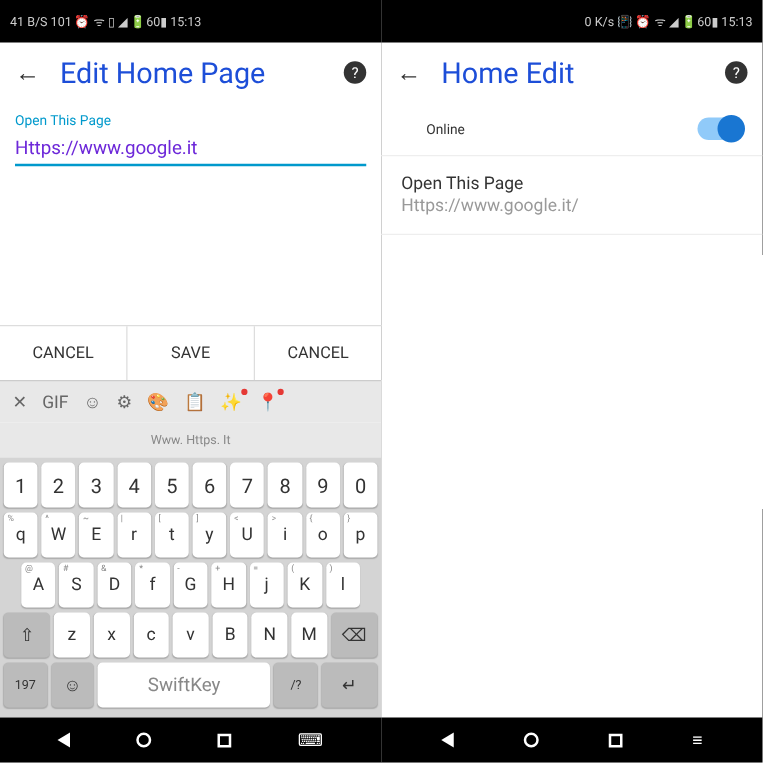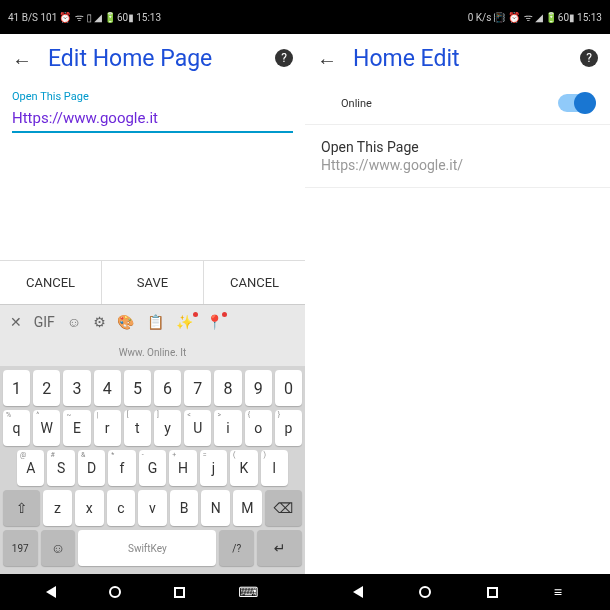--- a/index.html
+++ b/index.html
@@ -30,21 +30,21 @@
     .kbd-tool .dot { position: absolute; top: -2px; right: -4px; width: 5px; height: 5px; background: #e53935; border-radius: 50%; }
     .kbd-suggest { height: 28px; background: #e8e8e8; display: flex; align-items: center; justify-content: center; font-size: 10px; color: #888; }
     
     
     .keyboard { background: #d4d4d4; padding: 4px 3px; }
     .kbd-row { display: flex; gap: 3px; margin-bottom: 4px; }
     .key { flex: 1; height: 36px; background: #fff; border-radius: 4px; display: flex; flex-direction: column; align-items: center; justify-content: center; font-size: 14px; color: #333; position: relative; box-shadow: 0 1px 1px rgba(0,0,0,0.2); }
     .key-sub { position: absolute; top: 1px; left: 3px; font-size: 7px; color: #888; }
     .key-num { font-size: 16px; }
     .key-grey { background: #bbb; }
-    .key-space { flex: 4; font-size: 10px; color: #888; }
+    .key-space { flex: 4; font-size: 15px; color: #888; }
     .key-wide { flex: 1.3; }
     .key-back { background: #bbb; }
     
     
     .toggle-row { display: flex; align-items: center; justify-content: space-between; padding: 12px 16px; border-bottom: 1px solid #eee; }
     .toggle-label { font-size: 11px; color: #333; margin-left: 20px; }
     .toggle { width: 36px; height: 18px; background: #90caf9; border-radius: 10px; position: relative; }
     .toggle-thumb { position: absolute; right: -2px; top: -2px; width: 22px; height: 22px; background: #1976d2; border-radius: 50%; }
     .link-row { padding: 14px 16px; border-bottom: 1px solid #eee; }
     .link-title { font-size: 14px; color: #333; margin-bottom: 2px; }
@@ -82,21 +82,21 @@
     <div class="kbd-toolbar">
       <span class="kbd-tool">✕</span>
       <span class="kbd-tool">GIF</span>
       <span class="kbd-tool">☺</span>
       <span class="kbd-tool">⚙</span>
       <span class="kbd-tool">🎨</span>
       <span class="kbd-tool">📋</span>
       <span class="kbd-tool">✨<span class="dot"></span></span>
       <span class="kbd-tool">📍<span class="dot"></span></span>
     </div>
-    <div class="kbd-suggest">Www. Online. It</div>
+    <div class="kbd-suggest">Www. Https. It</div>
     <div class="keyboard">
       <div class="kbd-row">
           <div class="key key-num">
             <span>1</span>
           </div>
           <div class="key key-num">
             <span>2</span>
           </div>
           <div class="key key-num">
             <span>3</span>

